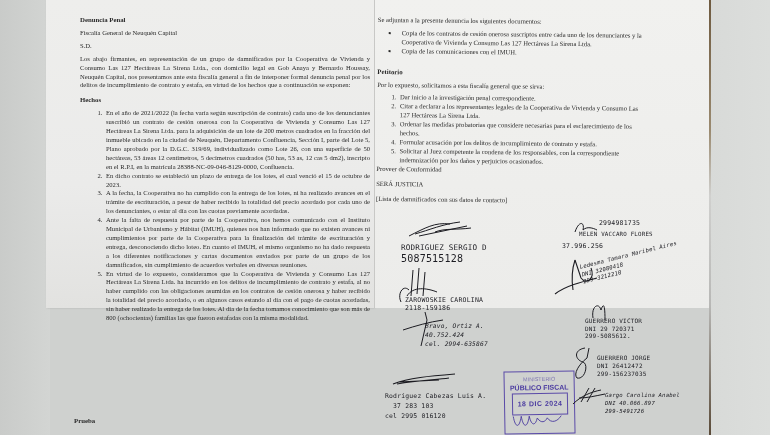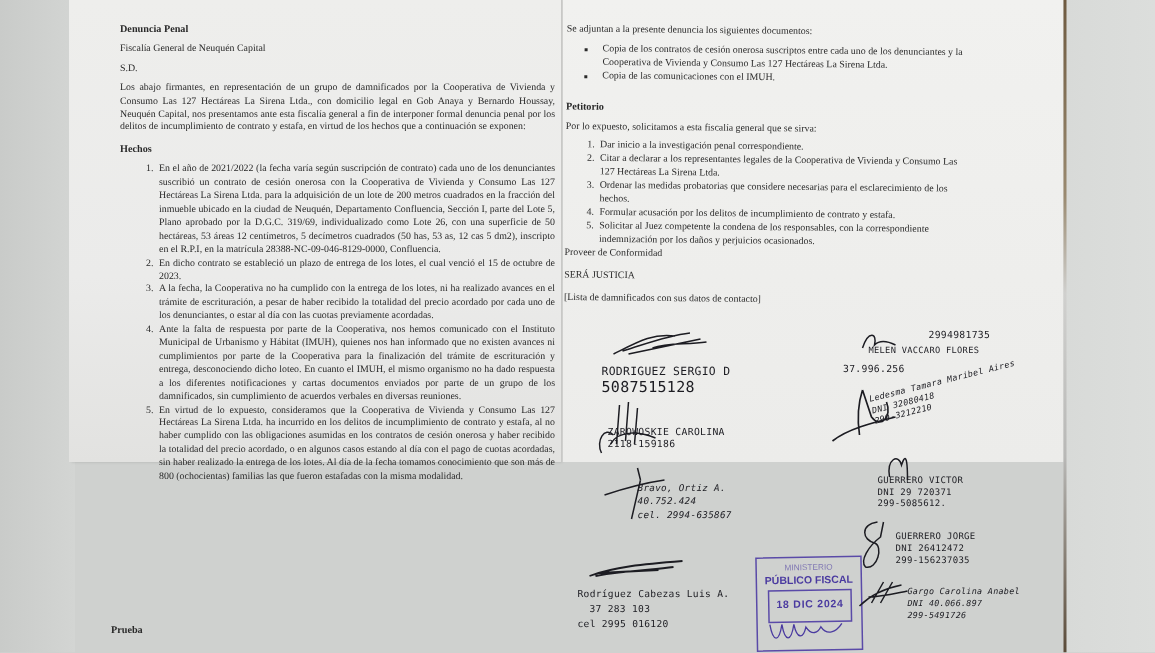--- a/index.html
+++ b/index.html
@@ -95,21 +95,21 @@
   <svg class="sig" style="left:30px;top:218px" width="70" height="22">
     <path d="M4 18 C20 10 30 4 45 6 M10 16 C24 12 38 6 55 4 M14 18 L62 8 M30 14 C40 10 52 12 66 10" stroke="#1c1c22" stroke-width="1" fill="none"></path>
   </svg>
   <div class="hand" style="left:26px;top:243px">
     <div>RODRIGUEZ SERGIO D</div>
     <div style="font-size:10px;line-height:11px">5087515128</div>
   </div>
   <svg class="sig" style="left:18px;top:266px" width="50" height="40">
     <path d="M20 4 L18 30 M26 2 L24 28 M32 6 L30 30 M14 30 C20 20 34 22 44 26 M8 36 C4 28 10 18 16 24" stroke="#1c1c22" stroke-width="1" fill="none"></path>
   </svg>
-  <div class="hand" style="left:30px;top:284px;font-size:6.5px;line-height:8px">
+  <div class="hand" style="left:30px;top:296px;font-size:6.5px;line-height:8px">
     <div>ZAROWOSKIE CAROLINA</div>
     <div>2118-159186</div>
   </div>
   <svg class="sig" style="left:24px;top:310px" width="60" height="40">
     <path d="M26 2 L28 10 M4 20 C16 16 30 12 44 10 M28 10 L22 36" stroke="#1c1c22" stroke-width="1" fill="none"></path>
   </svg>
   <div class="hand" style="left:50px;top:321px;font-size:6.2px;line-height:9px;font-style:italic">
     <div>Bravo, Ortiz A.</div>
     <div>40.752.424</div>
     <div>cel. 2994-635867</div>
@@ -130,21 +130,21 @@
       <div class="s3">18 DIC 2024</div>
     </div>
     <svg style="position:absolute;left:6px;top:38px" width="58" height="20">
       <path d="M2 6 C4 18 8 18 10 6 C12 18 16 18 18 6 C20 16 24 16 26 8 C30 14 34 12 36 8 C40 14 46 12 50 6" stroke="#4a3aa0" stroke-width="0.9" fill="none"></path>
     </svg>
   </div>
 
   <svg class="sig" style="left:196px;top:218px" width="30" height="18">
     <path d="M4 14 C8 2 14 4 12 12 C16 8 22 10 26 12" stroke="#1c1c22" stroke-width="1" fill="none"></path>
   </svg>
-  <div class="hand" style="left:244px;top:219px;font-size:6.5px">2994981735</div>
+  <div class="hand" style="left:224px;top:219px;font-size:6.5px">2994981735</div>
   <div class="hand" style="left:204px;top:230px;font-size:5.8px">MELEN VACCARO FLORES</div>
   <div class="hand" style="left:187px;top:242px;font-size:6.5px">37.996.256</div>
 
   <svg class="sig" style="left:176px;top:256px" width="64" height="40">
     <path d="M22 34 C20 20 22 10 24 4 M24 4 L30 22 C36 30 44 22 40 12 M4 38 C14 30 30 26 46 22" stroke="#1c1c22" stroke-width="1.1" fill="none"></path>
   </svg>
   <div class="hand" style="left:204px;top:264px;font-size:5.6px;line-height:7.5px;transform:rotate(-14deg);transform-origin:0 0;font-style:italic">
     <div>Ledesma Tamara Maribel Aires</div>
     <div>DNI 32080418</div>
     <div>299-3212210</div>

